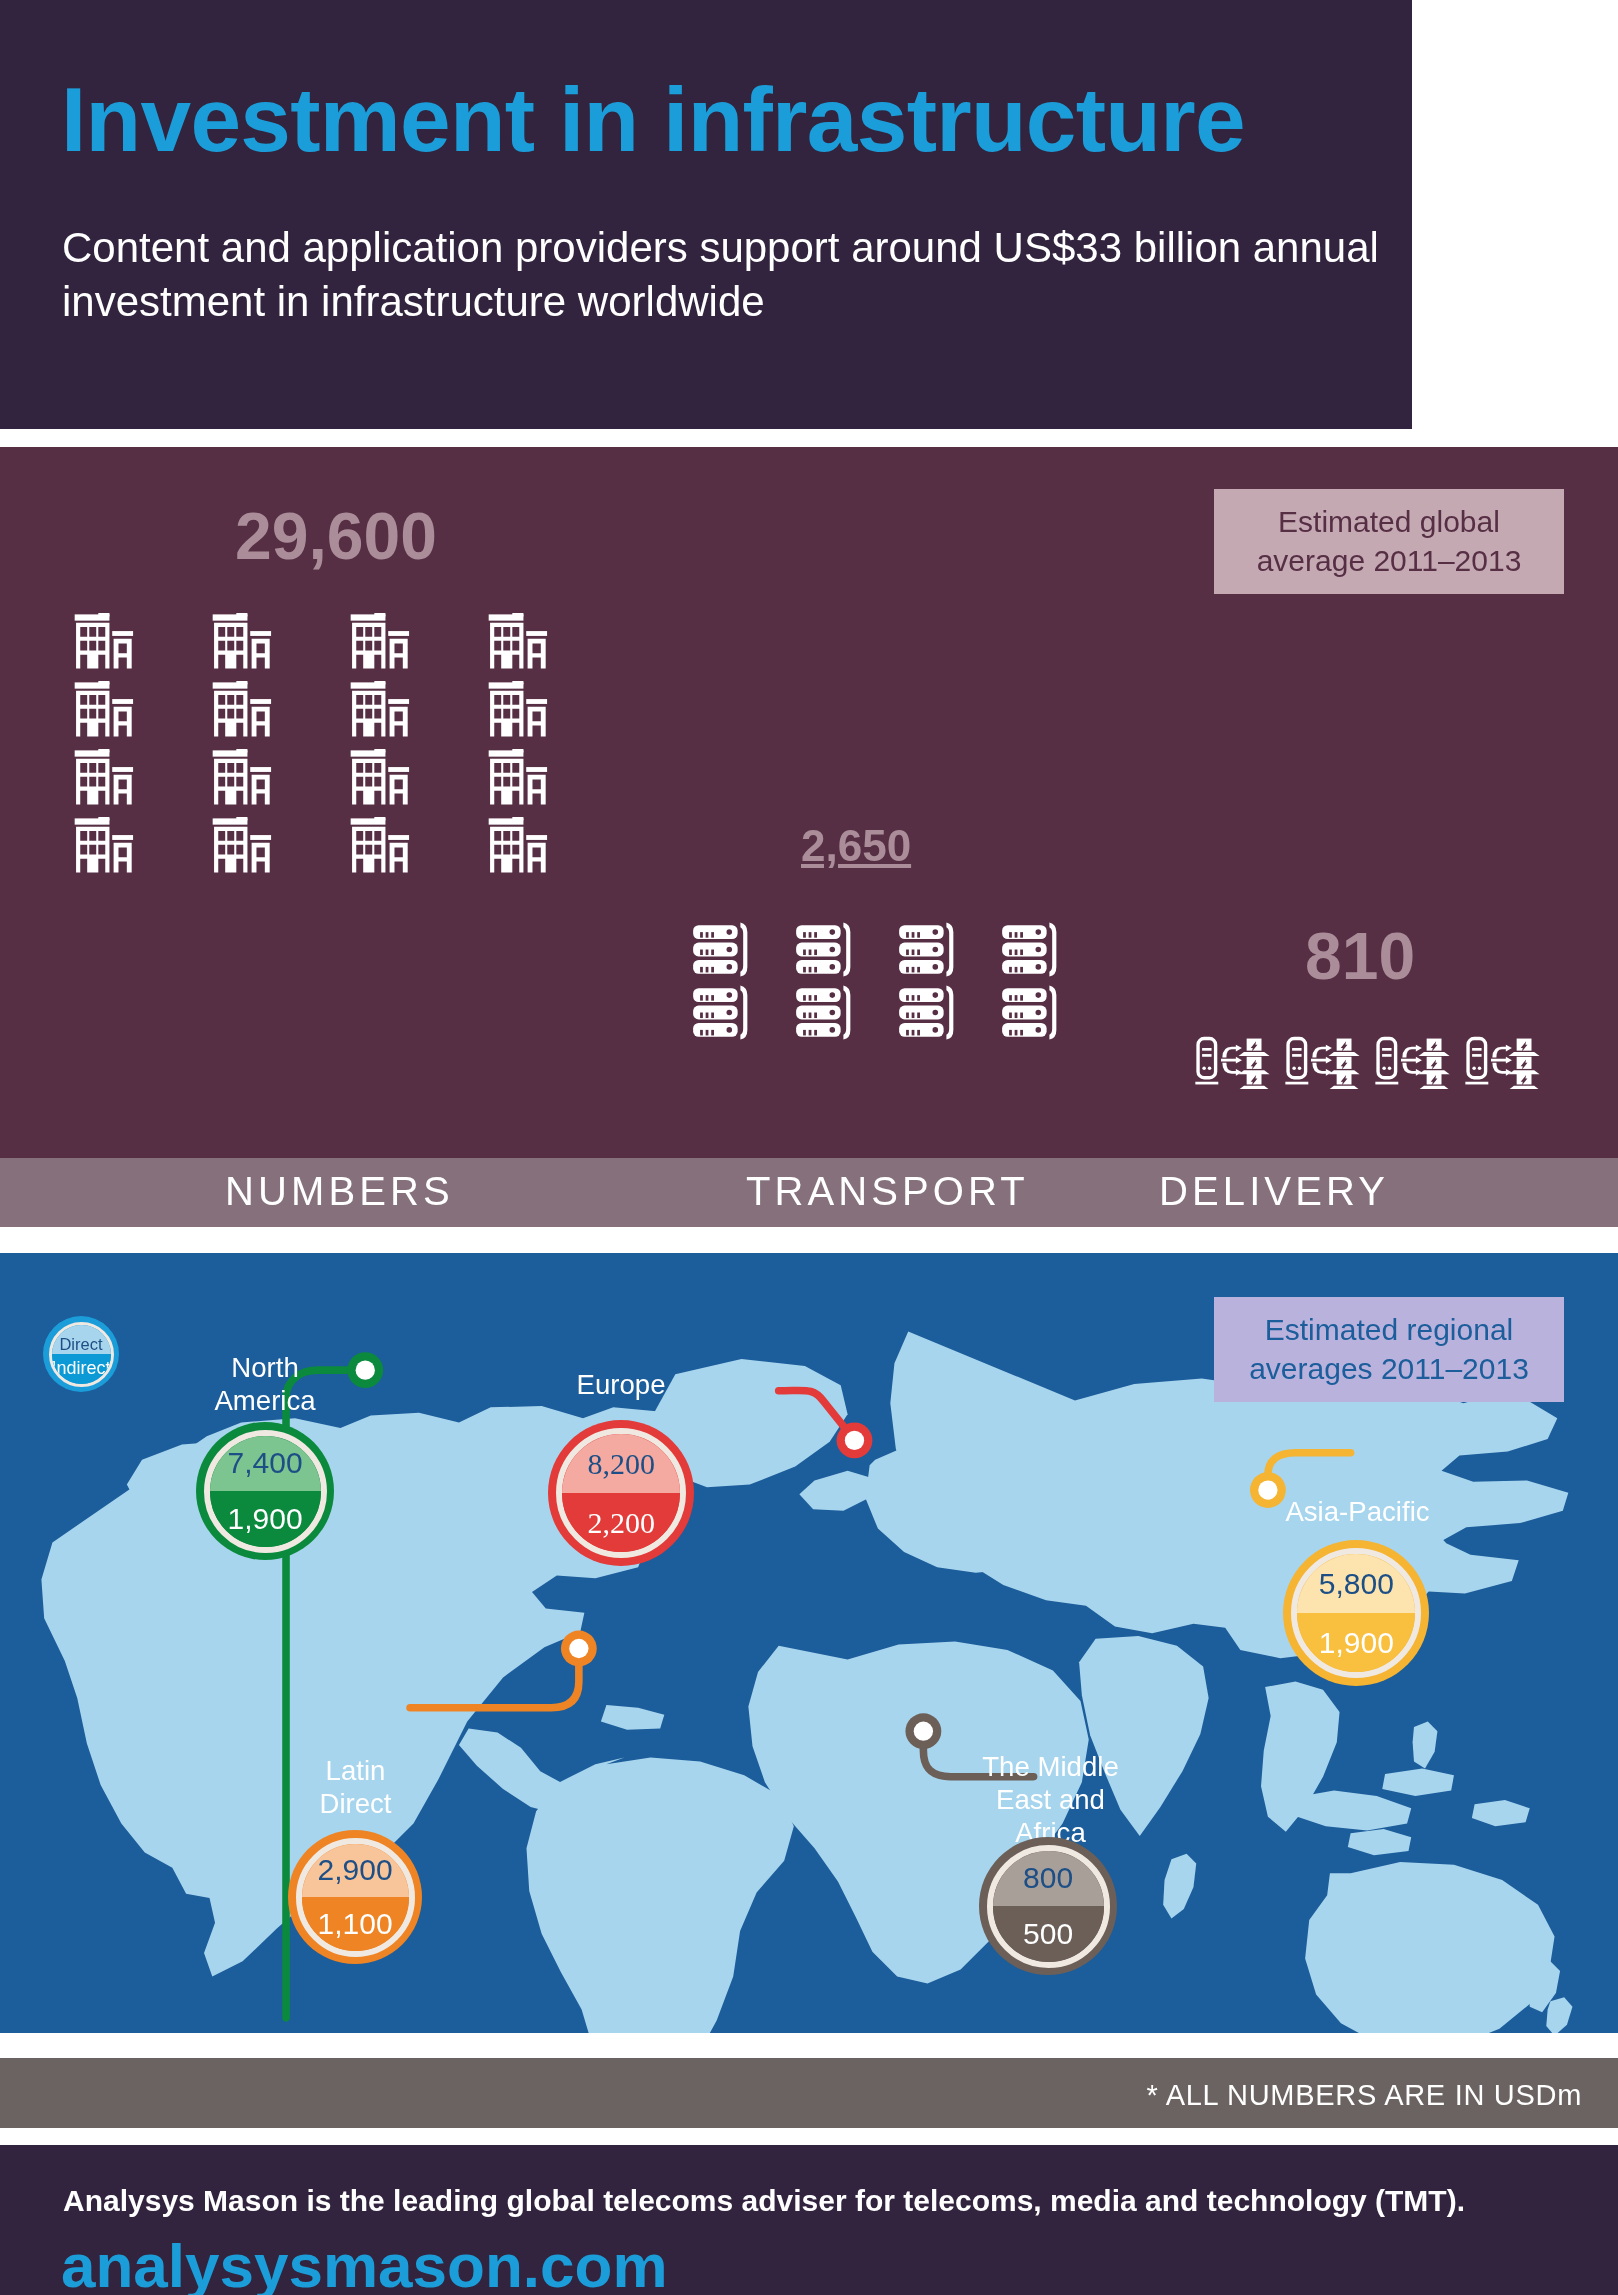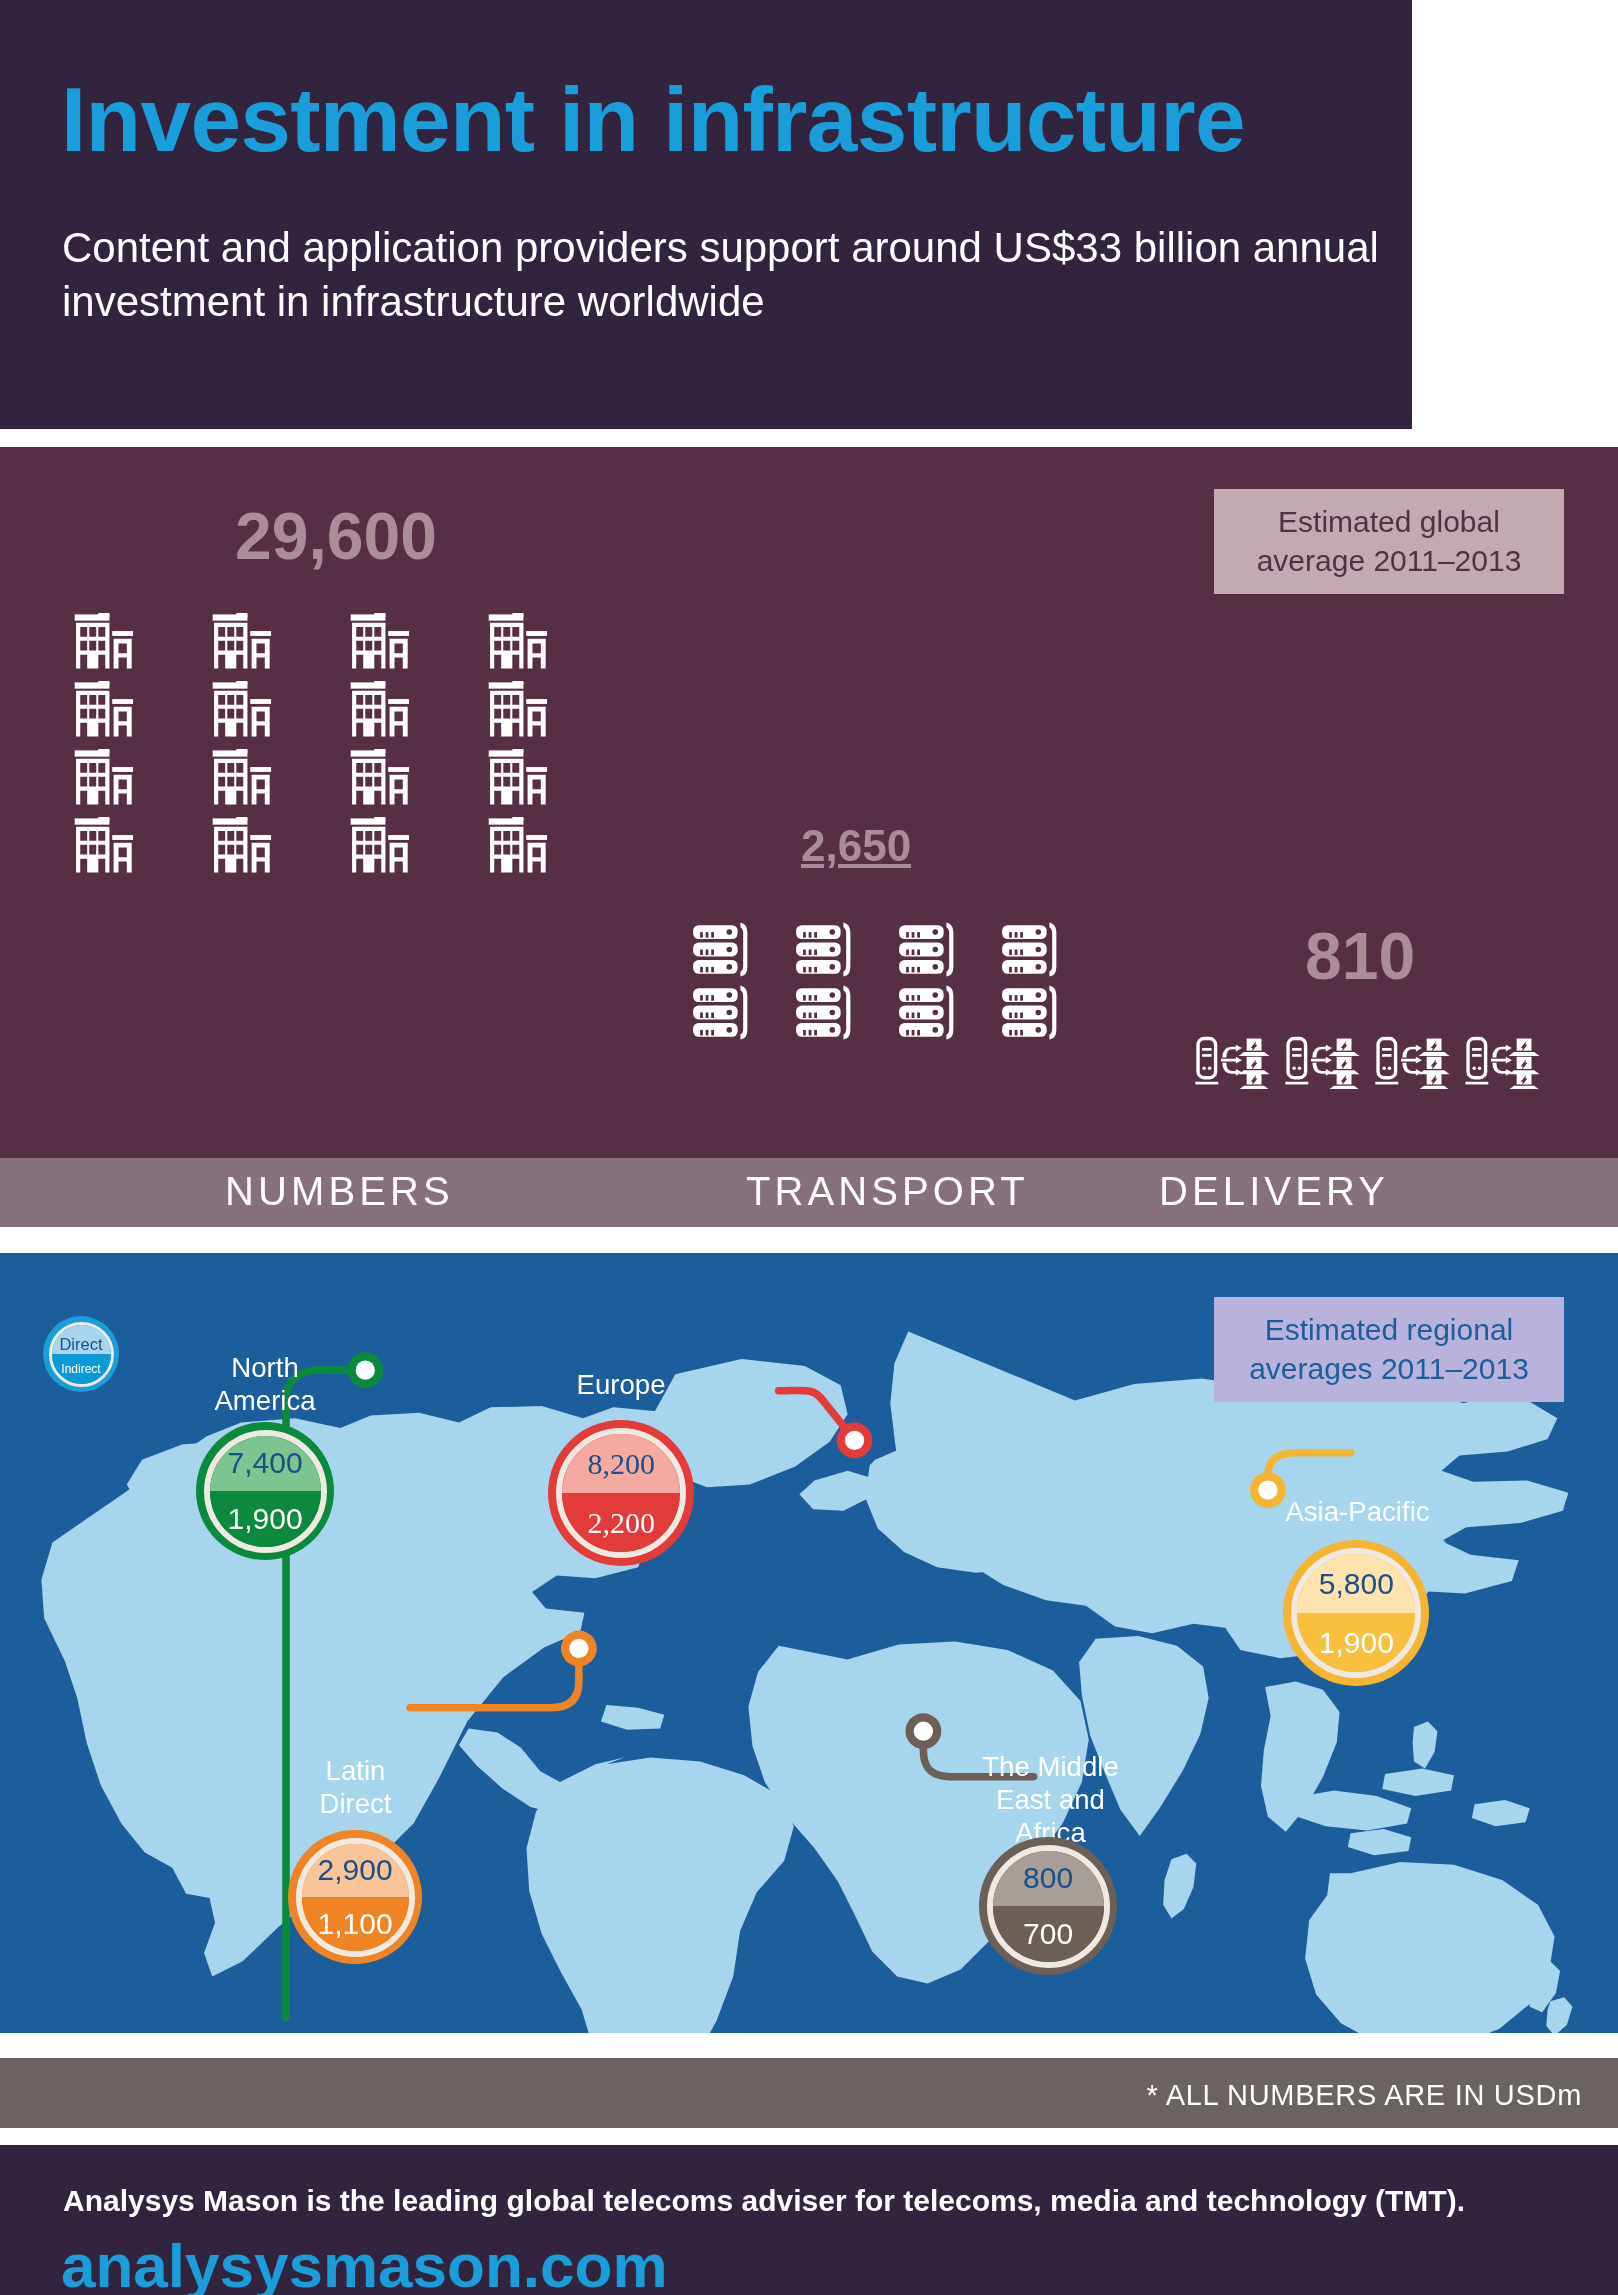--- a/index.html
+++ b/index.html
@@ -50,21 +50,21 @@
 
   .legend{position:absolute;left:43px;top:1316px;width:76px;height:76px;border-radius:50%;
           background:#1b9dd9;padding:0;}
   .legend .inner{position:absolute;left:5.5px;top:5.5px;width:65px;height:65px;border-radius:50%;
           overflow:hidden;border:3.4px solid #efe9e2;box-sizing:border-box;}
   .legend .ltop{position:absolute;left:0;top:0;width:100%;height:50%;background:#a8d5ee;
           display:flex;align-items:flex-end;justify-content:center;}
   .legend .lbot{position:absolute;left:0;top:50%;width:100%;height:50%;background:#0c9ad6;
           display:flex;align-items:center;justify-content:center;}
   .legend .ltop span{color:#1d4f86;font-size:16.5px;}
-  .legend .lbot span{color:#ffffff;font-size:12px;}
+  .legend .lbot span{color:#ffffff;font-size:18px;}
 
   .badge-reg{position:absolute;left:1214px;top:1297px;width:350px;height:105px;
       background:#b9b2dc;display:flex;align-items:center;justify-content:center;text-align:center;}
   .badge-reg span{color:#1c5d9b;font-size:30px;line-height:1.28;font-weight:400;}
 
   
   .bubble{position:absolute;border-radius:50%;box-sizing:border-box;}
   .bubble .disc{position:absolute;border-radius:50%;overflow:hidden;}
   .bubble .half{position:absolute;left:0;width:100%;height:50%;
                 display:flex;align-items:center;justify-content:center;}
@@ -715,21 +715,21 @@
         </div>
       </div>
       <div class="reglabel" style="left: 961px; top: 1750px; width: 179px;">The Middle
 East and Africa</div>
       <div class="bubble" style="left: 979px; top: 1837px; width: 138px; height: 138px; background: rgb(107, 95, 88);">
         <div class="disc" style="left: 7.6px; top: 7.6px; width: 123px; height: 123px; border: 6.2px solid rgb(239, 233, 226); box-sizing: border-box;">
           <div class="half top" style="background: rgb(169, 159, 153);">
             <span>800</span>
           </div>
           <div class="half bot" style="background: rgb(107, 95, 88);">
-            <span>700</span>
+            <span>500</span>
           </div>
         </div>
       </div>
     </div>
 
   <div class="usdband">
     <span>* ALL NUMBERS ARE IN USDm</span>
   </div>
 
   <div class="footer">

